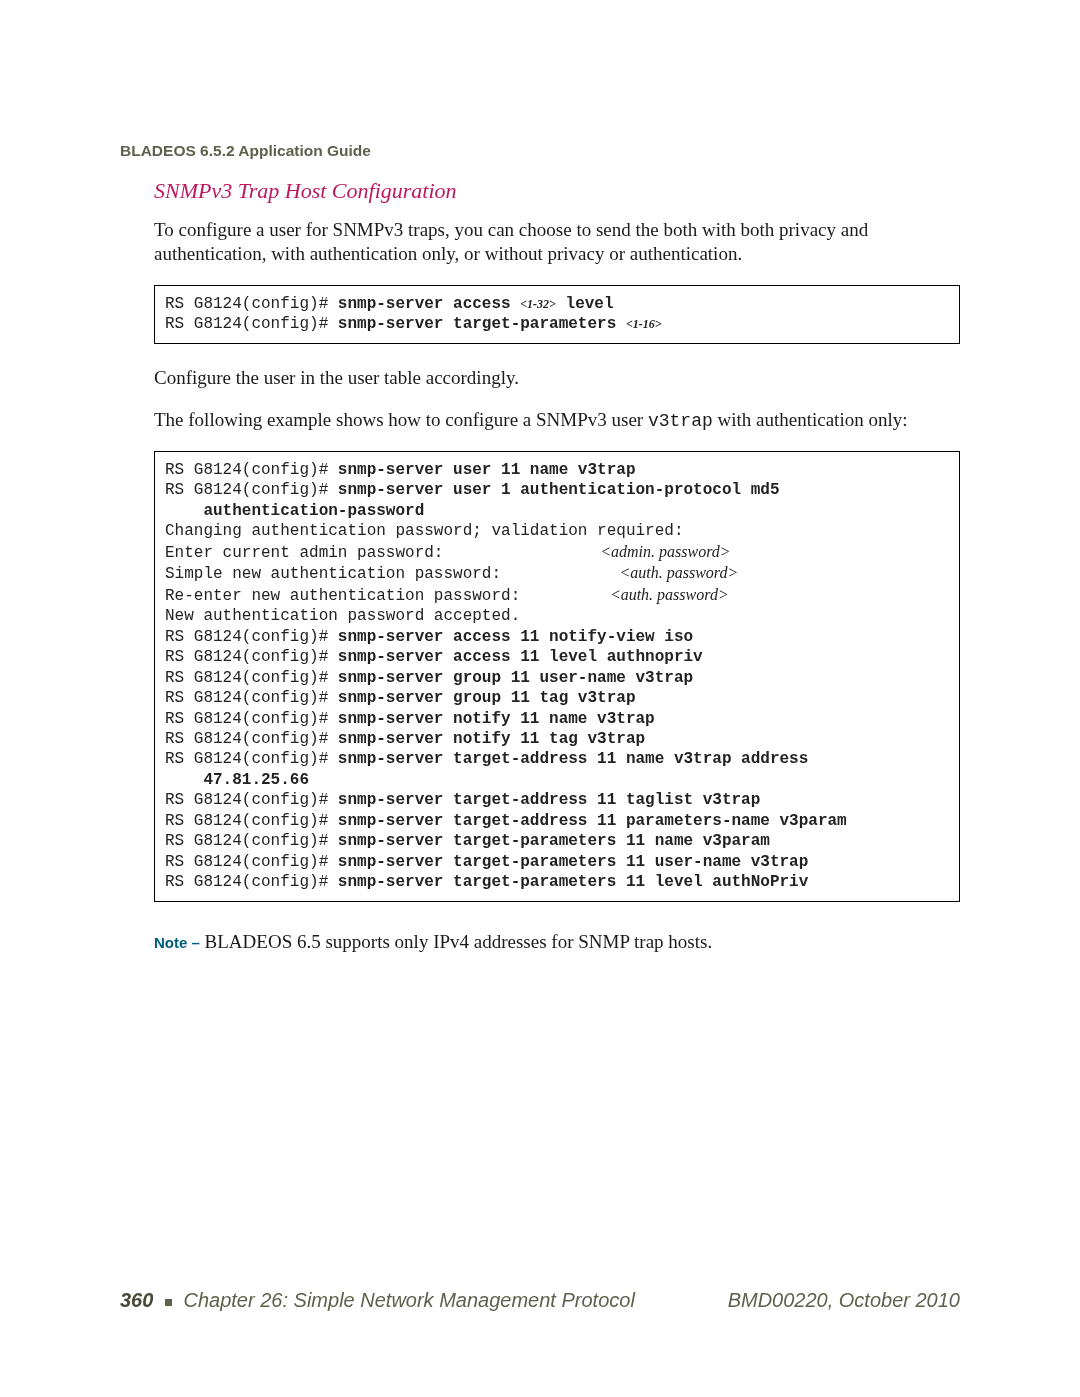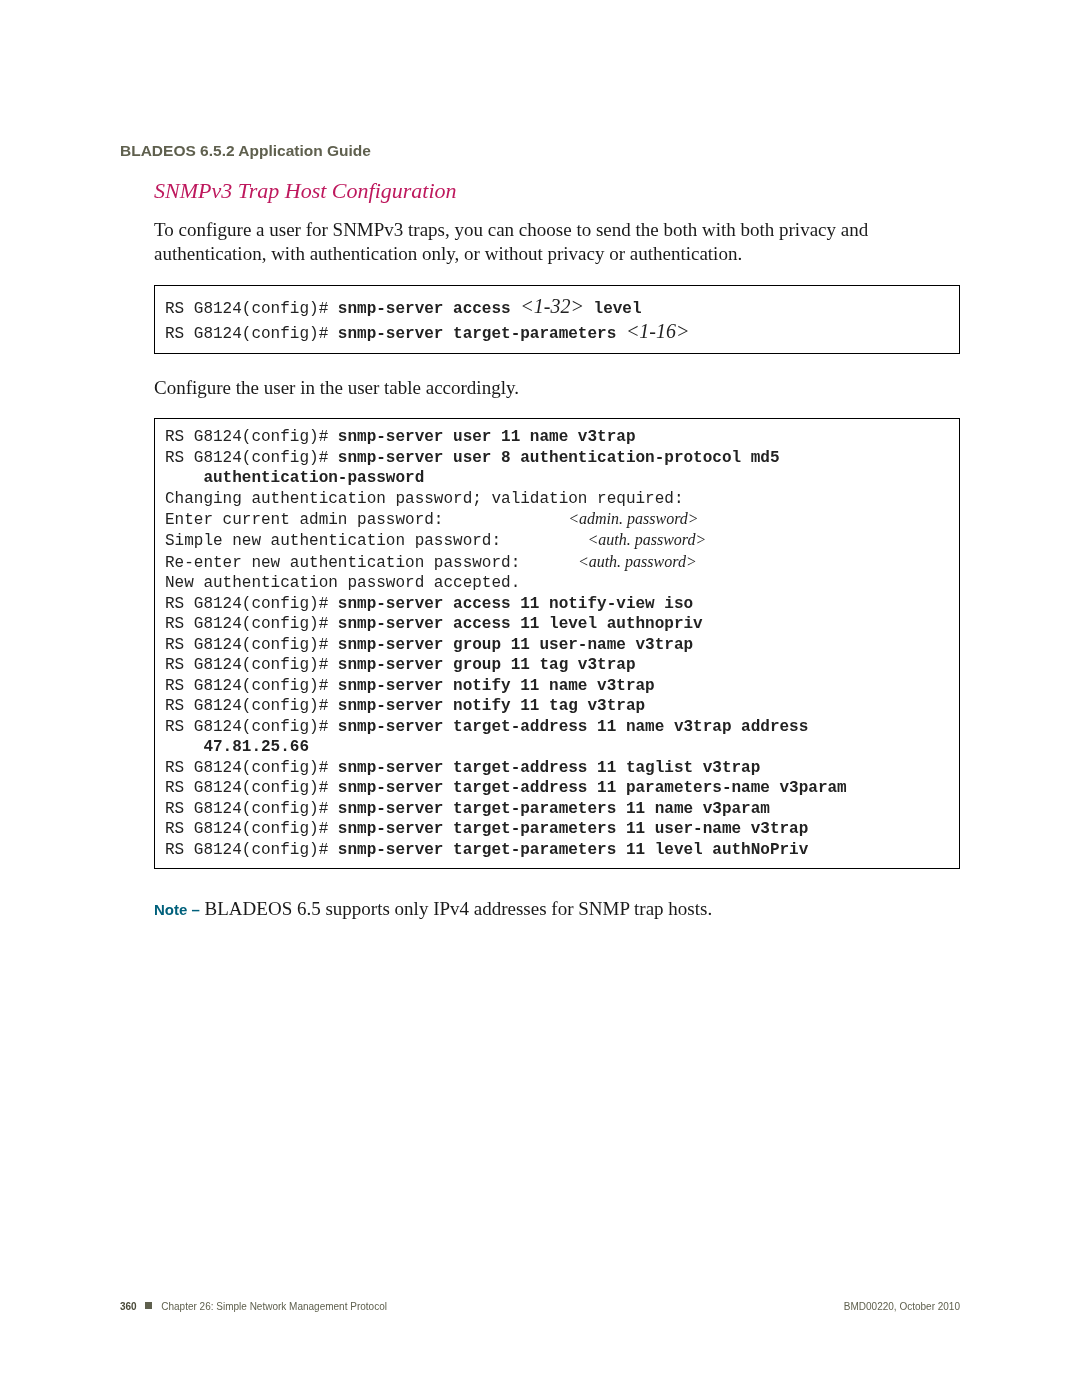--- a/index.html
+++ b/index.html
@@ -52,40 +52,41 @@
     box-sizing: border-box;
     border: 1px solid #000;
     padding: 8px 10px 8px 10px;
     margin: 0 0 22px 0;
     font-family: "Courier New", Courier, monospace;
     font-size: 16px;
     line-height: 1.28;
     white-space: pre;
   }
   .codebox .b { font-weight: 700; }
-  .codebox .i { font-style: italic; font-family: "Times New Roman", Times, serif; font-size: 16px; }
-  .codebox .bi { font-weight: 400; font-style: italic; font-family: "Times New Roman", Times, serif; font-size: 20px; }
+  .codebox .i { font-style: italic; font-family: "Times New Roman", Times, serif; font-size: 16px; margin-left: 32px; }
+  .codebox .bi { font-weight: 700; font-style: italic; font-family: "Times New Roman", Times, serif; font-size: 12px; }
   .mono-inline {
     font-family: "Courier New", Courier, monospace;
     font-size: 18px;
   }
   .note-label {
     font-family: Arial, Helvetica, sans-serif;
     font-weight: 700;
     color: #00607b;
     font-size: 15px;
   }
   .footer {
     position: absolute;
     bottom: 85px;
     left: 120px;
     right: 120px;
     font-family: Arial, Helvetica, sans-serif;
-    font-size: 10px;
+    font-size: 20px;
     color: #5f604e;
+    font-style: italic;
   }
   .footer .pg { font-weight: 700; color: #4a4a3a; }
   .footer .sq {
     display: inline-block;
     width: 7px; height: 7px;
     background: #5f604e;
     margin: 0 6px;
     vertical-align: 1px;
   }
   .footer-right {
@@ -104,23 +105,24 @@
     <h2 class="section-title">SNMPv3 Trap Host Configuration</h2>
 
     <div class="body-col">
 
       <p class="body">To configure a user for SNMPv3 traps, you can choose to send the both with both privacy and authentication, with authentication only, or without privacy or authentication.</p>
 
       <div class="codebox"><span><span>RS G8124(config)# </span><span class="b">snmp-server access </span><span class="bi">&lt;1-32&gt;</span><span class="b"> level</span></span>
 <span><span>RS G8124(config)# </span><span class="b">snmp-server target-parameters </span><span class="bi">&lt;1-16&gt;</span></span></div>
 
       <p class="body">Configure the user in the user table accordingly.</p>
+      <p class="body"><span>The following example shows how to configure a SNMPv3 user </span><span class="mono-inline">v3trap</span><span> with authentication only:</span></p>
 
       <div class="codebox"><span><span>RS G8124(config)# </span><span class="b">snmp-server user 11 name v3trap</span></span>
-<span><span>RS G8124(config)# </span><span class="b">snmp-server user 8 authentication-protocol md5</span></span>
+<span><span>RS G8124(config)# </span><span class="b">snmp-server user 1 authentication-protocol md5</span></span>
 <span>    <span class="b">authentication-password</span></span>
 <span>Changing authentication password; validation required:</span>
 <span><span>Enter current admin password:             </span><span class="i">&lt;admin. password&gt;</span></span>
 <span><span>Simple new authentication password:         </span><span class="i">&lt;auth. password&gt;</span></span>
 <span><span>Re-enter new authentication password:      </span><span class="i">&lt;auth. password&gt;</span></span>
 <span>New authentication password accepted.</span>
 <span><span>RS G8124(config)# </span><span class="b">snmp-server access 11 notify-view iso</span></span>
 <span><span>RS G8124(config)# </span><span class="b">snmp-server access 11 level authnopriv</span></span>
 <span><span>RS G8124(config)# </span><span class="b">snmp-server group 11 user-name v3trap</span></span>
 <span><span>RS G8124(config)# </span><span class="b">snmp-server group 11 tag v3trap</span></span>

